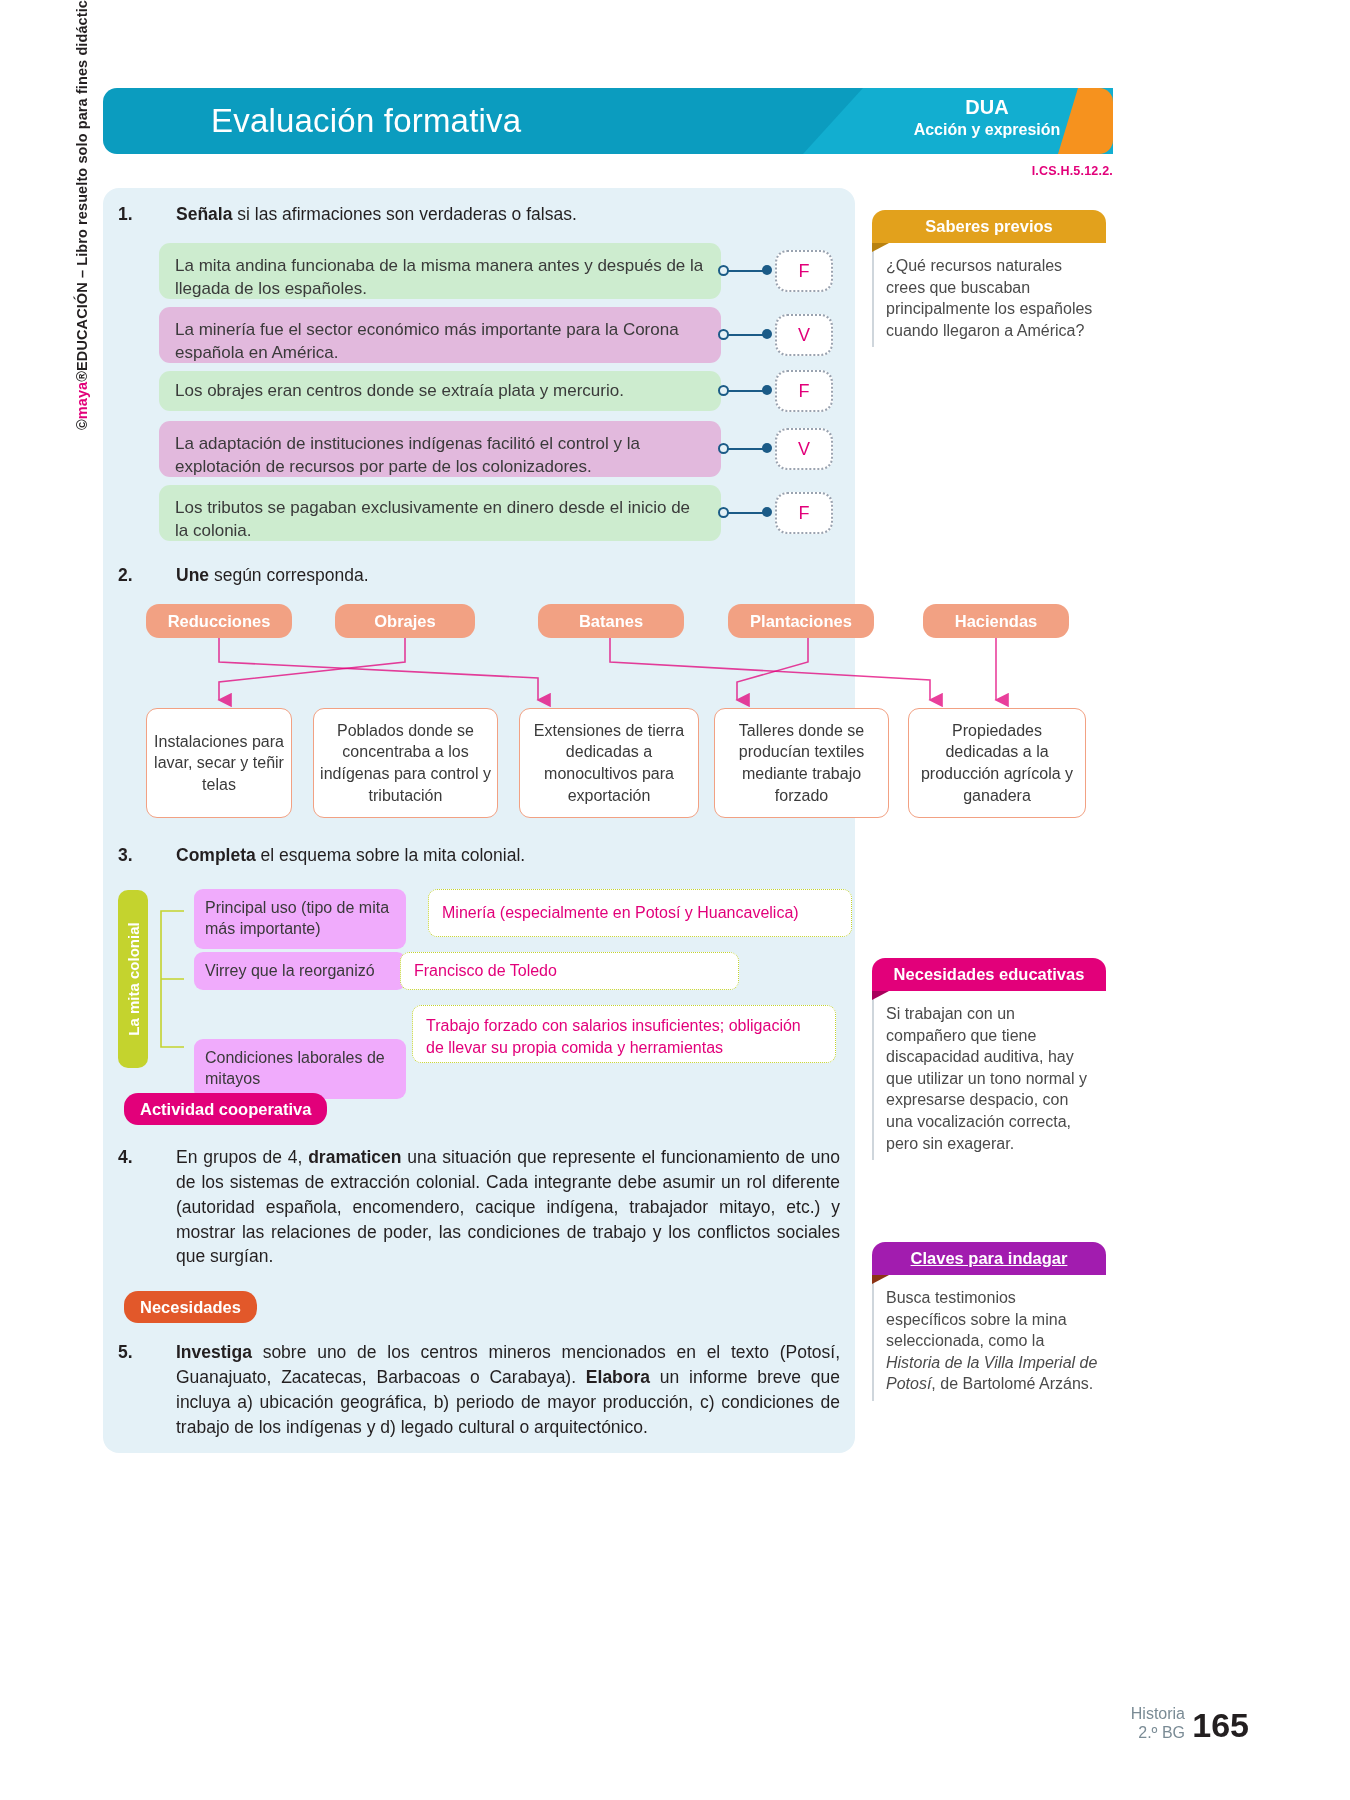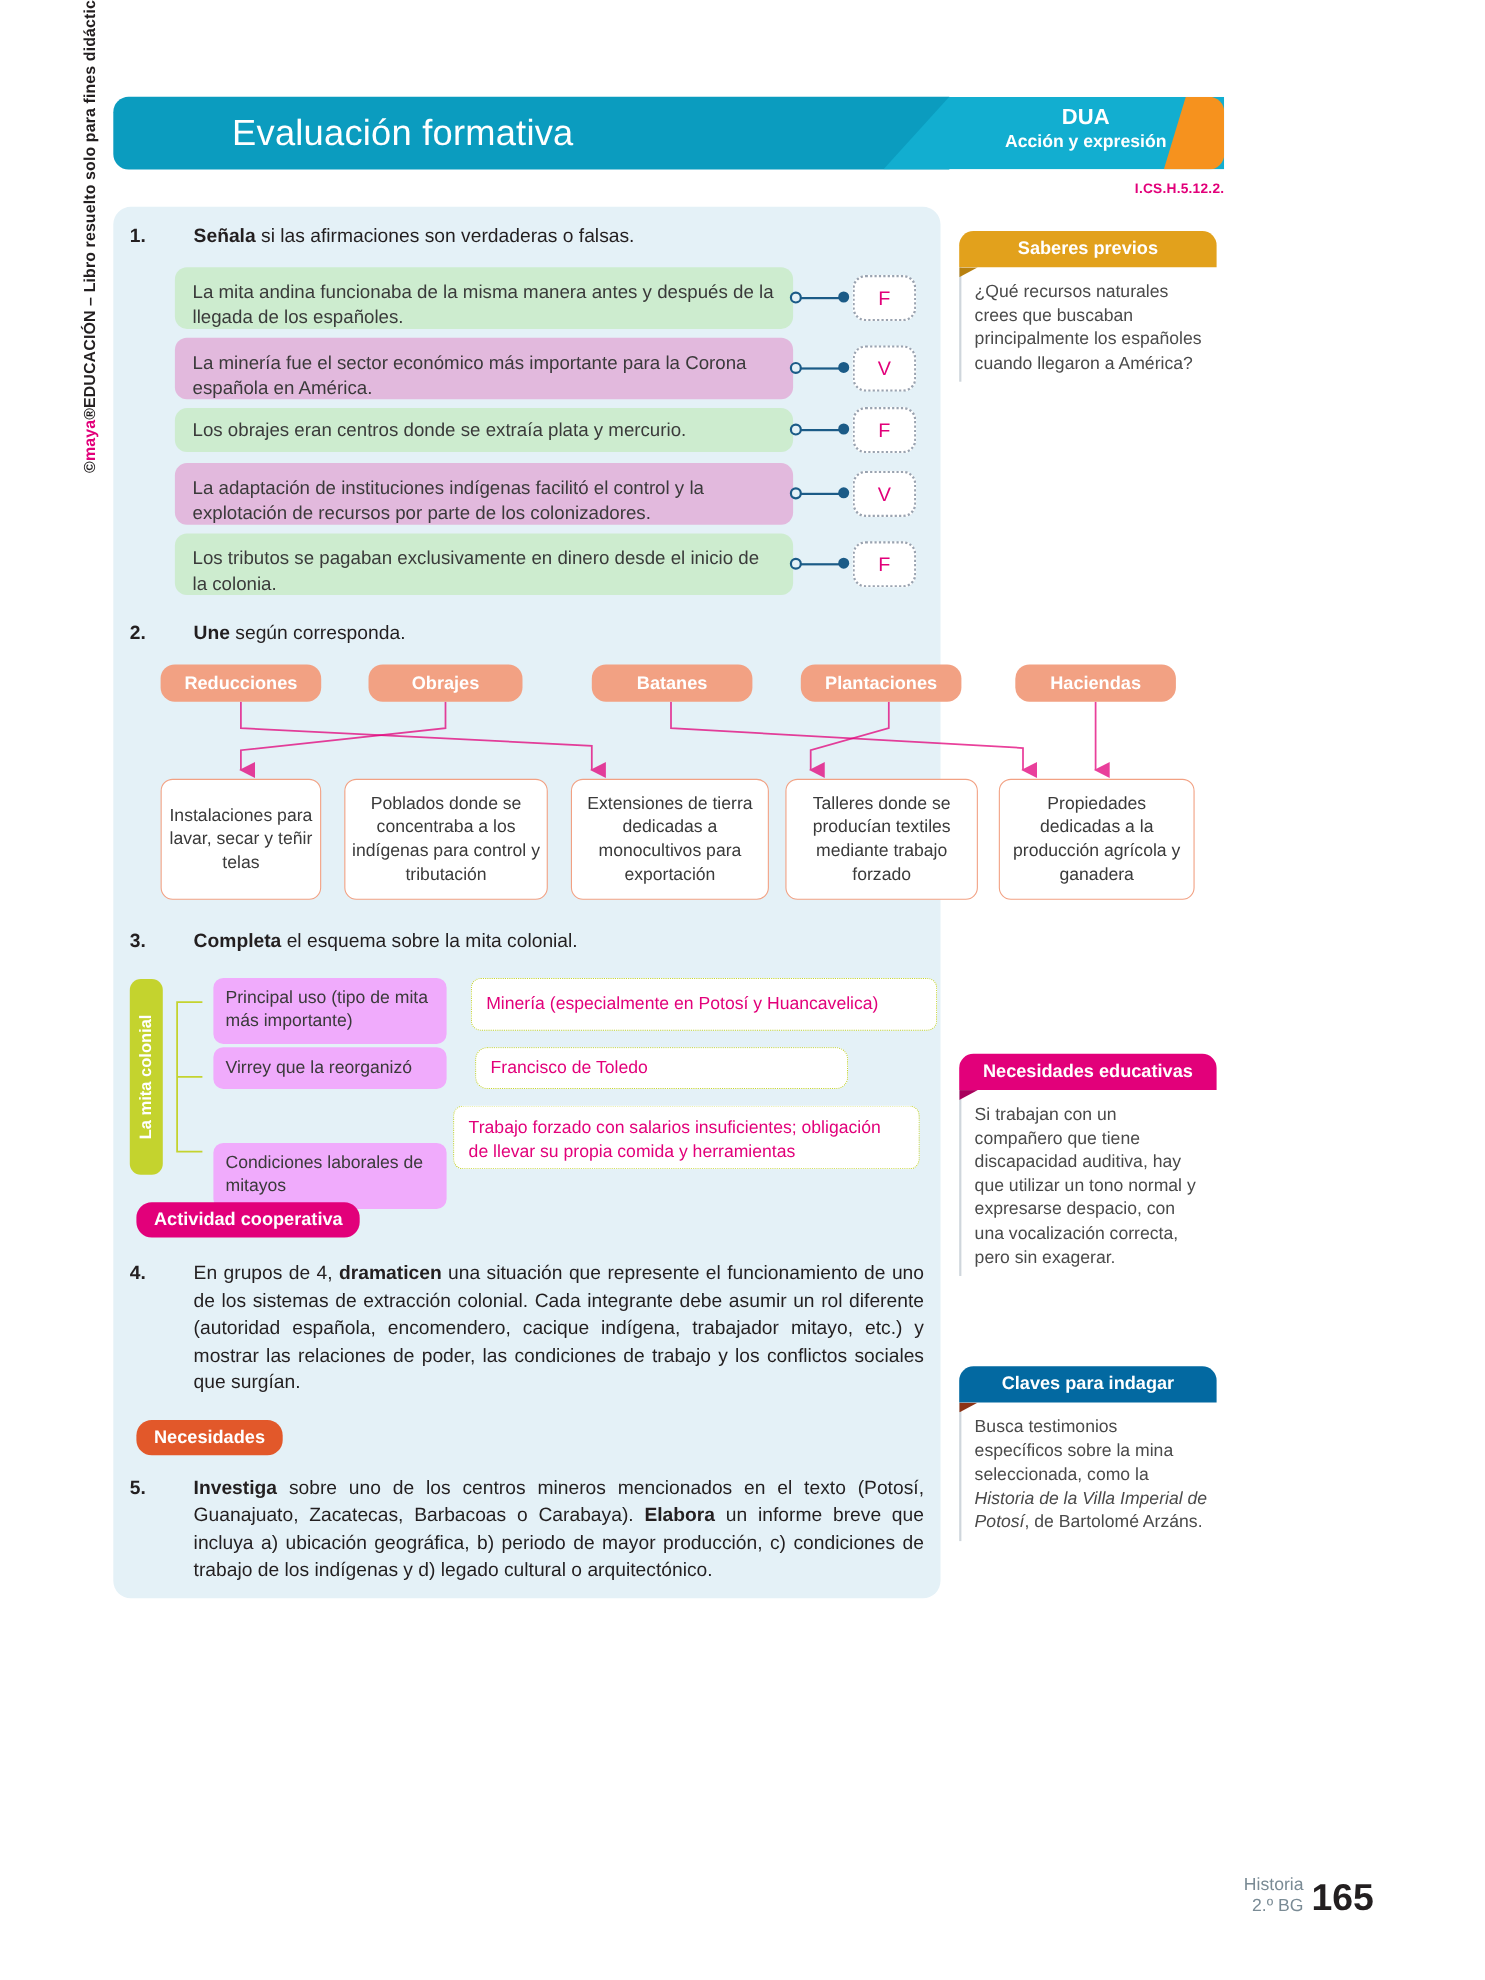--- a/index.html
+++ b/index.html
@@ -198,21 +198,21 @@
   .card .cbody {
     border-left: 2.2px solid #cfd6dc;
     padding: 12px 8px 6px 12px;
     font-size: 16px; color: #4a4a4a; line-height: 1.35;
   }
   .card .cbody i { font-style: italic; }
   .card.amber .tab { background: #e2a11c; }
   .card.amber .tab::after { background: #b8810f; clip-path: polygon(0 0,100% 0,0 100%); }
   .card.magenta .tab { background: #e2007a; }
   .card.magenta .tab::after { background: #a8005c; clip-path: polygon(0 0,100% 0,0 100%); }
-  .card.rust .tab { background: #0369a1; }
+  .card.rust .tab { background: #a21caf; text-decoration: underline; }
   .card.rust .tab::after { background: #8c3315; clip-path: polygon(0 0,100% 0,0 100%); }
 
   
   .footer { position: absolute; right: 103px; bottom: 58px; text-align: right; }
   .footer .sub { font-size: 16px; color: #7a8b95; line-height: 1.2; }
   .footer .pg {
     position: absolute; right: -2px; top: 2px;
     font-size: 34px; font-weight: bold; color: #231f20;
   }
 </style>
@@ -324,21 +324,21 @@
   </div>
 
   <svg style="position:absolute; left:151px; top:893px; width:34px; height:172px;">
     <path d="M33,18 L10,18 L10,154 L33,154 M10,86 L33,86" fill="none" stroke="#c4d32e" stroke-width="1.6"></path>
   </svg>
 
   <div class="slabel" style="left:194px; top:889px;">Principal uso (tipo de mita más importante)</div>
   <div class="svalue" style="left:412px; top:889px; width:424px; height:48px; display:flex; align-items:center;margin-left:16px;">Minería (especialmente en Potosí y Huancavelica)</div>
 
   <div class="slabel" style="left:194px; top:952px; height:38px; display:flex; align-items:center;">Virrey que la reorganizó</div>
-  <div class="svalue" style="left:432px; top:952px; width:339px; height:38px; display:flex; align-items:center;border-radius:11px;">Francisco de Toledo</div>
+  <div class="svalue" style="left:400px; top:952px; width:339px; height:38px; display:flex; align-items:center;">Francisco de Toledo</div>
 
   <div class="slabel" style="left:194px; top:1005px;margin-top:34px;">Condiciones laborales de mitayos</div>
   <div class="svalue" style="left:412px; top:1005px; width:424px; height:58px;">Trabajo forzado con salarios insuficientes; obligación de llevar su propia comida y herramientas</div>
 
   <div class="ribbon pink" style="left:124px; top:1093px;">Actividad cooperativa</div>
 
   <div class="q" style="left:118px; top:1145px; width:722px; text-align:justify;">
     <span class="num">4.</span>
     <span class="body"><span>En grupos de 4, </span><b>dramaticen</b><span> una situación que represente el funcionamiento de uno de los sistemas de extracción colonial. Cada integrante debe asumir un rol diferente (autoridad española, encomendero, cacique indígena, trabajador mitayo, etc.) y mostrar las relaciones de poder, las condiciones de trabajo y los conflictos sociales que surgían.</span></span>
   </div>

